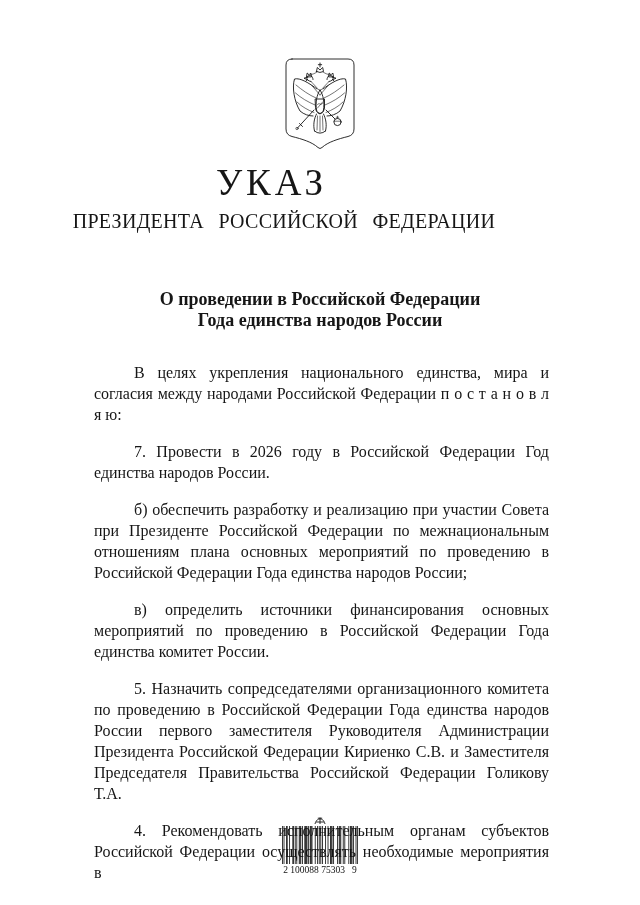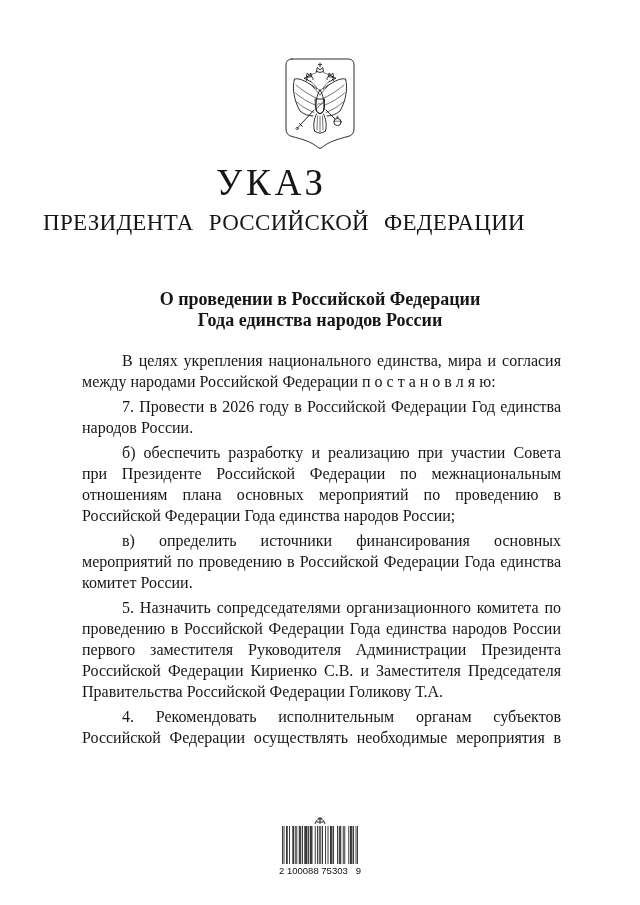--- a/index.html
+++ b/index.html
@@ -9,40 +9,40 @@
     font-family:"Liberation Serif", serif;
   }
   .page{position:absolute;inset:0;}
   .emblem{position:absolute;top:57px;left:281px;width:78px;height:94px;}
   .doc-type{
     position:absolute;top:161px;left:0;width:543px;text-align:center;
     font-size:37px;letter-spacing:4px;font-weight:400;
   }
   .issuer{
     position:absolute;top:210px;left:0;width:568px;text-align:center;
-    font-size:23px;word-spacing:9px;letter-spacing:0.3px;font-weight:400;
+    font-size:20px;word-spacing:9px;letter-spacing:0.3px;font-weight:400;
   }
   .doc-title{
     position:absolute;top:289px;left:0;width:640px;text-align:center;
     font-weight:bold;font-size:18px;line-height:21px;
   }
   .body-text{
     position:absolute;top:346px;left:78px;width:487px;
     font-size:16px;line-height:21px;text-align:justify;
   }
-  .body-text p{margin:4px;text-indent:40px;}
+  .body-text p{margin:16px;text-indent:40px;}
   .body-text p.cut{text-align-last:justify;}
   .barcode-wrap{
     position:absolute;top:816px;left:0;width:640px;
     display:flex;flex-direction:column;align-items:center;
   }
   .barcode-eagle{width:14px;height:9px;margin-bottom:1px;}
   .barcode-bars{width:76px;height:38px;display:block;}
   .barcode-digits{
-    font-family:Liberation Sans, sans-serif;
+    font-family:Liberation Serif, serif;
     font-size:9.5px;line-height:11px;white-space:pre;margin-top:1px;color:#111;
   }
   svg .ln{fill:none;stroke:#161616;stroke-width:0.9;stroke-linecap:round;stroke-linejoin:round;}
   svg .thin{fill:none;stroke:#161616;stroke-width:0.6;stroke-linecap:round;}
 </style>
 </head>
 <body>
 
 <div class="page">
 

